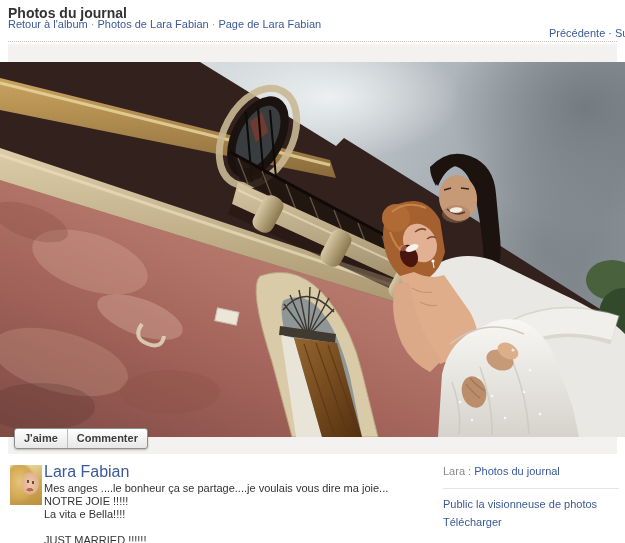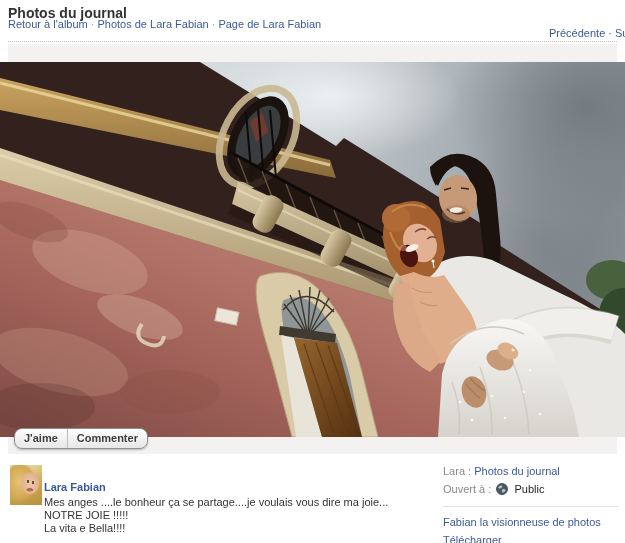--- a/index.html
+++ b/index.html
@@ -11,37 +11,37 @@
   .crumbs a{color:#3b5998;text-decoration:none;cursor:pointer;}
   .crumbs .sep{color:#9aa4bd;padding:0 3px;}
   .pagination{position:absolute;left:549px;top:27px;width:76px;height:14px;overflow:hidden;
               font-size:11px;color:#3b5998;white-space:nowrap;cursor:pointer;}
   .rule{position:absolute;left:8px;top:41px;width:609px;border-top:1px dotted #c2c2c2;}
   
   .stage{position:absolute;left:8px;top:44px;width:609px;height:410px;background:#f3f2f0;}
   .photo{position:absolute;left:0;top:62px;width:625px;height:375px;display:block;cursor:pointer;}
   
   .actions{position:absolute;left:14px;top:428px;}
-  .btn-group{display:inline-flex;border:1px solid #8f8f8f;border-radius:8px;overflow:hidden;
+  .btn-group{display:inline-flex;border:1px solid #8f8f8f;border-radius:3px;overflow:hidden;
              background:linear-gradient(#fefefe,#e7e7e7);box-shadow:0 1px 2px rgba(0,0,0,.25);}
   .btn{padding:3px 9px 4px;font-size:11px;font-weight:bold;color:#3c3c3c;cursor:pointer;
        text-shadow:0 1px 0 rgba(255,255,255,.7);}
   .btn + .btn{border-left:1px solid #bdbdbd;}
   
   .post{position:absolute;left:10px;top:463px;width:424px;}
   .avatar{position:absolute;left:0;top:2px;width:32px;height:40px;cursor:pointer;
     background:
       radial-gradient(circle 2px at 56% 41%, #6b4a33 60%, rgba(0,0,0,0) 70%),
       radial-gradient(circle 2px at 72% 44%, #6b4a33 60%, rgba(0,0,0,0) 70%),
       radial-gradient(ellipse 5px 2.5px at 62% 62%, #b06a52 60%, rgba(0,0,0,0) 75%),
       radial-gradient(ellipse 13px 16px at 63% 46%, #eec9aa 0%, #e2b392 62%, rgba(0,0,0,0) 74%),
       radial-gradient(ellipse 22px 28px at 30% 42%, #e7c477 0%, #d2a854 58%, rgba(0,0,0,0) 74%),
       linear-gradient(160deg,#f2e6c4 0%,#e0c482 28%,#cda553 58%,#b8913f 100%);}
   .post-body{margin-left:34px;}
-  .author{font-size:11px;font-weight:bold;color:#3b5998;text-decoration:none;cursor:pointer;display:inline-block;margin-top:18px;}
+  .author{font-size:16px;font-weight:normal;color:#3b5998;text-decoration:none;cursor:pointer;display:inline-block;}
   .caption{font-size:11px;line-height:13px;color:#333;white-space:pre-line;margin-top:1px;}
   
   .meta{position:absolute;left:443px;top:465px;width:176px;font-size:11px;}
   .meta-row{margin-bottom:6px;color:#8a8a8a;}
   .meta-row a{color:#3b5998;text-decoration:none;cursor:pointer;}
   .privacy-value{color:#1f1f1f;}
   .globe{display:inline-block;vertical-align:-2px;margin:0 3px 0 2px;}
   .meta-divider{border-top:1px solid #e5e5e5;margin:11px 0 9px;}
   .meta-link{display:block;color:#3b5998;text-decoration:none;cursor:pointer;margin-bottom:6px;}
 </style>
@@ -282,28 +282,18 @@
 
 JUST MARRIED !!!!!!</div>
     </div>
   </div>
 
   <div class="meta">
     <div class="meta-row">
       <span>Lara :</span>
       <a>Photos du journal</a>
     </div>
-    <div class="meta-row">
-      <span>Ouvert à :</span>
-      <svg class="globe" width="12" height="12" viewBox="0 0 12 12">
-        <circle cx="6" cy="6" r="5.5" fill="#4a5b66"></circle>
-        <path d="M2.2,4.2 Q3.5,2.2 5.6,2.6 Q6.8,3 5.8,4.4 Q4.6,5.8 3.2,5.4 Z" fill="#b9c6b2"></path>
-        <path d="M6.4,6.2 Q8.6,5.6 9.6,7.0 Q9.2,9.2 7.2,9.8 Q5.6,9.6 6.0,7.8 Z" fill="#b9c6b2"></path>
-        <circle cx="6" cy="6" r="5.5" fill="none" stroke="#2e3c45" stroke-width="0.8"></circle>
-      </svg>
-      <span class="privacy-value">Public</span>
-    </div>
     <div class="meta-divider"></div>
-    <a class="meta-link">Fabian la visionneuse de photos</a>
+    <a class="meta-link">Public la visionneuse de photos</a>
     <a class="meta-link">Télécharger</a>
   </div>
 
 </div>
 
 </body></html>

